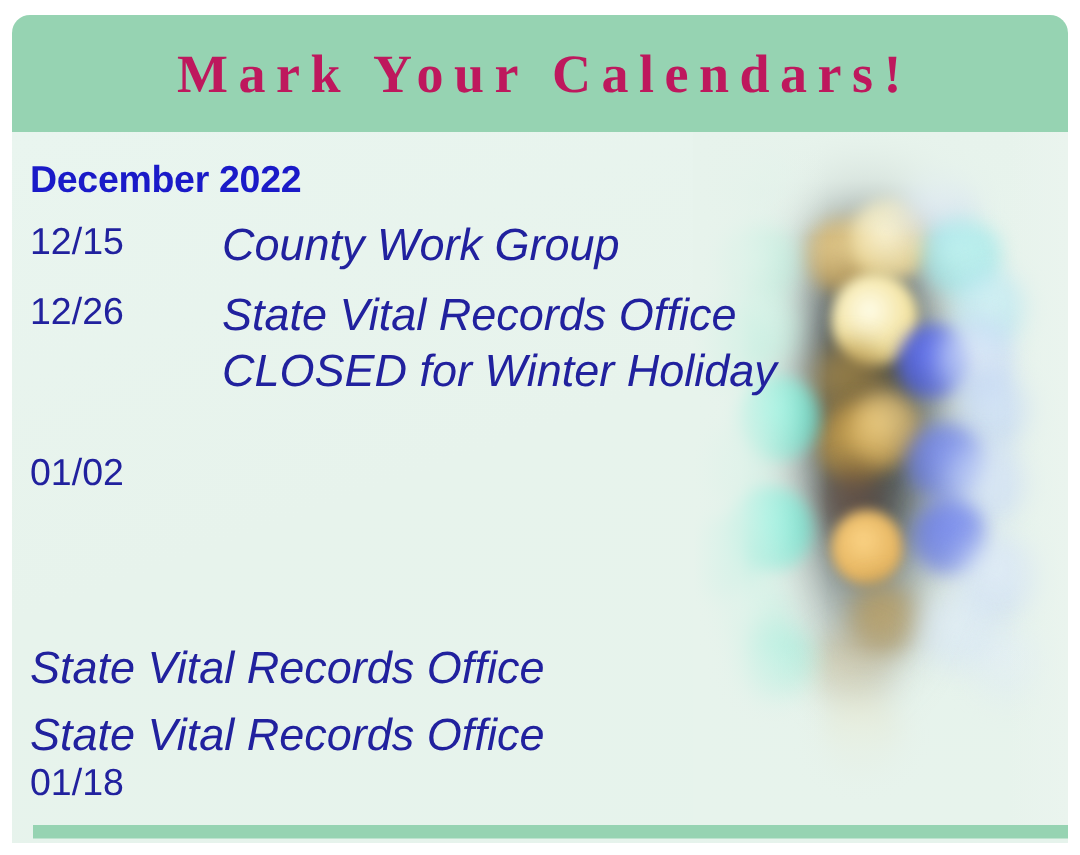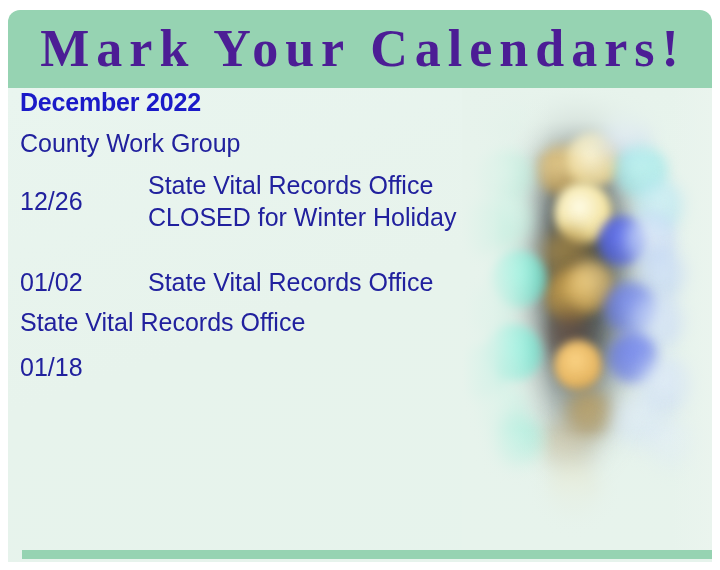--- a/index.html
+++ b/index.html
@@ -38,23 +38,23 @@
     position: absolute;
     left: 0;
     top: 0;
     width: 704px;
     height: 78px;
     display: flex;
     align-items: center;
     justify-content: center;
     font-family: "Liberation Serif", "DejaVu Serif", serif;
     font-weight: bold;
-    font-size: 52px;
+    font-size: 36px;
     letter-spacing: 7px;
-    color: #4c1d95;
+    color: #be185d;
     white-space: nowrap;
     line-height: 1;
     padding-left: 6px;
     box-sizing: border-box;
   }
 
   
   #body-panel {
     position: absolute;
     left: 0;
@@ -131,22 +131,23 @@
     display: flex;
     white-space: nowrap;
   }
   .entry-date {
     width: 128px;
     flex: 0 0 128px;
     font-size: 25px;
     color: #21219e;
   }
   .entry-lines {
-    font-size: 25px;
+    font-size: 30px;
     color: #21219e;
+    font-style: italic;
   }
   .entry-line2 { display: block; }
 
   
   #footer-bar {
     position: absolute;
     left: 14px;
     top: 540px;
     width: 690px;
     height: 9px;
@@ -204,54 +205,55 @@
       <div class="b" style="left:184px;top:330px;width:52px;height:52px;background:radial-gradient(circle at 45% 40%, rgba(230,240,250,0.56), rgba(208,224,246,0.32) 64%, rgba(190,210,240,0.06) 100%);filter:blur(9px);"></div>
 
       <div class="fade-top"></div>
       <div class="fade-bottom"></div>
       <div class="fade-left"></div>
       <div class="fade-right"></div>
     </div>
 
     <div id="schedule">
 
-      <div style="">
+      <div style="padding-top:18px;">
         <div class="month-heading">December 2022</div>
 
         <div class="entry-row" style="margin-top:12px;">
+          <div class="entry-date">12/15</div>
           <div class="entry-lines">
             <span>County Work Group</span>
           </div>
         </div>
 
-        <div class="entry-row" style="margin-top:13px;align-items:center;">
+        <div class="entry-row" style="margin-top:13px;">
           <div class="entry-date">12/26</div>
           <div class="entry-lines">
             <span>State Vital Records Office</span>
             <span class="entry-line2" style="margin-top:3px;">CLOSED for Winter Holiday</span>
           </div>
         </div>
       </div>
 
       <div style="padding-top:24px;">
 
-        <div class="entry-row" style="margin-top:12px;">
+        <div class="entry-row" style="margin-top:12px;flex-direction:column;">
           <div class="entry-date">01/02</div>
           <div class="entry-lines">
             <span>State Vital Records Office</span>
           </div>
         </div>
 
         <div class="entry-row" style="margin-top:11px;">
           <div class="entry-lines">
             <span>State Vital Records Office</span>
           </div>
         </div>
 
-        <div class="entry-row" style="margin-top:16px;">
+        <div class="entry-row" style="margin-top:0;">
           <div class="entry-date">01/18</div>
         </div>
       </div>
 
     </div>
   </div>
 
   <div id="footer-bar"></div>
 </div>
 

